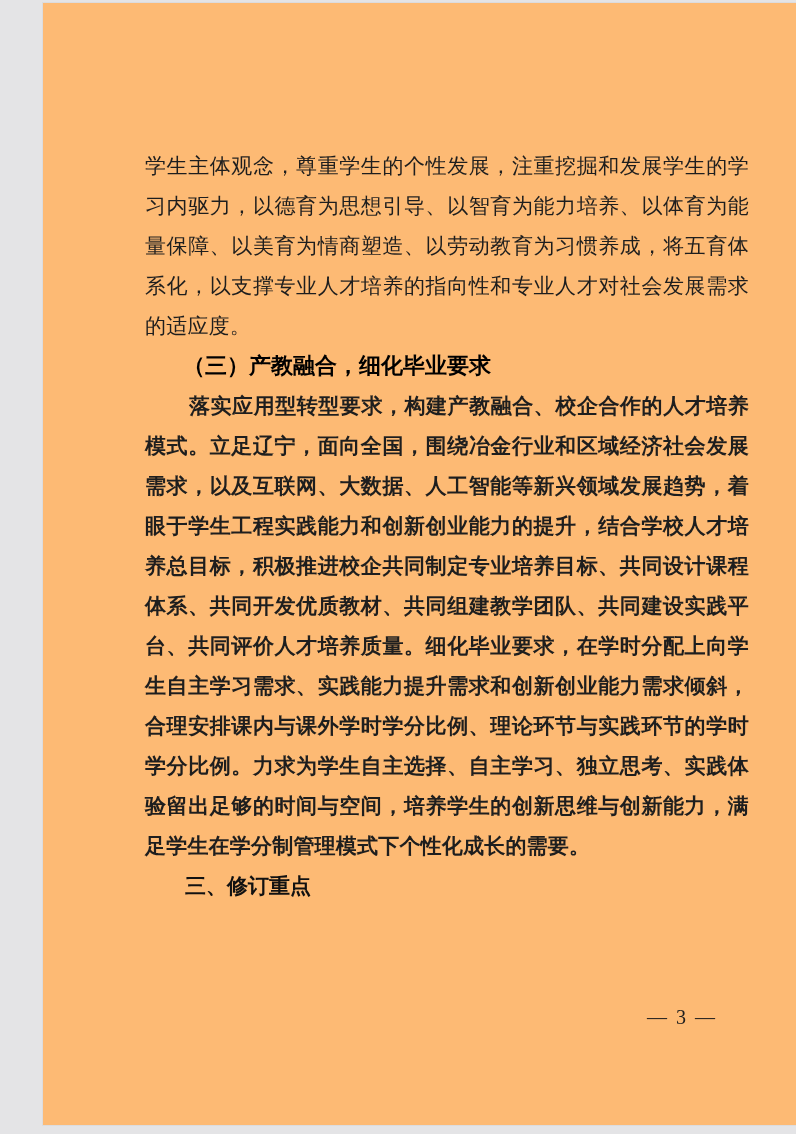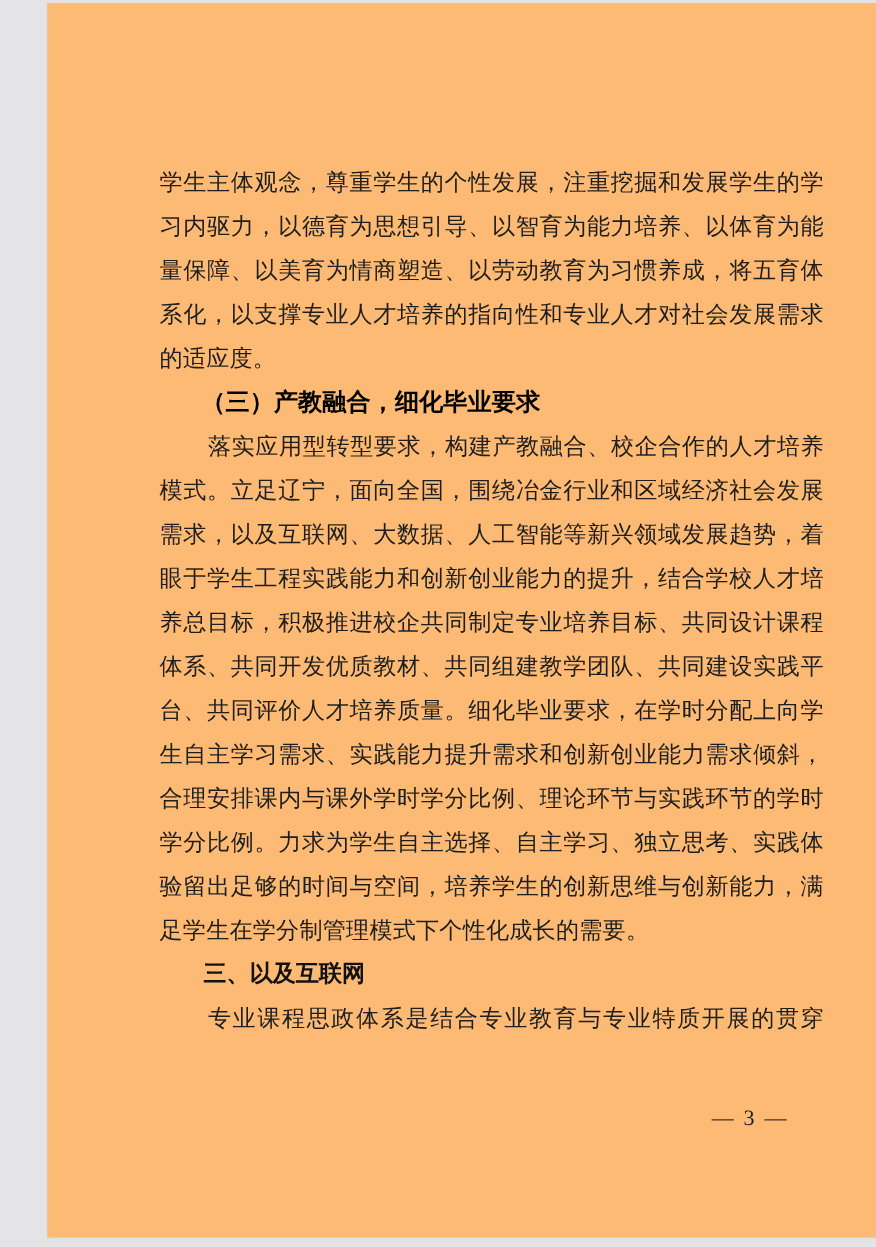--- a/index.html
+++ b/index.html
@@ -29,21 +29,21 @@
     color: #1e1e1e;
   }
   .body-text {
     margin: 0;
     font-size: 21px;
     line-height: 40px;
     text-align: justify;
     text-justify: inter-ideograph;
     letter-spacing: 0.2px;
   }
-  .body-text.indent { text-indent: 44px; }
+  .body-text.indent { text-indent: 44px; font-weight: bold; }
   .body-text.last-justify { text-align-last: justify; }
   .kai-heading {
     margin: 0;
     font-size: 22px;
     line-height: 40px;
     font-weight: bold;
     color: #000000;
     text-indent: 38px;
     font-family: "Liberation Serif", serif;
   }
@@ -72,21 +72,20 @@
 
 <div class="page">
   <div class="content">
 
     <p class="body-text">学生主体观念，尊重学生的个性发展，注重挖掘和发展学生的学习内驱力，以德育为思想引导、以智育为能力培养、以体育为能量保障、以美育为情商塑造、以劳动教育为习惯养成，将五育体系化，以支撑专业人才培养的指向性和专业人才对社会发展需求的适应度。</p>
 
     <h2 class="kai-heading">（三）产教融合，细化毕业要求</h2>
 
     <p class="body-text indent">落实应用型转型要求，构建产教融合、校企合作的人才培养模式。立足辽宁，面向全国，围绕冶金行业和区域经济社会发展需求，以及互联网、大数据、人工智能等新兴领域发展趋势，着眼于学生工程实践能力和创新创业能力的提升，结合学校人才培养总目标，积极推进校企共同制定专业培养目标、共同设计课程体系、共同开发优质教材、共同组建教学团队、共同建设实践平台、共同评价人才培养质量。细化毕业要求，在学时分配上向学生自主学习需求、实践能力提升需求和创新创业能力需求倾斜，合理安排课内与课外学时学分比例、理论环节与实践环节的学时学分比例。力求为学生自主选择、自主学习、独立思考、实践体验留出足够的时间与空间，培养学生的创新思维与创新能力，满足学生在学分制管理模式下个性化成长的需要。</p>
 
-    <h2 class="hei-heading">三、以及互联网</h2>
+    <h2 class="hei-heading">三、修订重点</h2>
 
 
-    <p class="body-text indent last-justify">专业课程思政体系是结合专业教育与专业特质开展的贯穿</p>
 
   </div>
 
   <div class="page-number">— 3 —</div>
 </div>
 
 </body></html>

